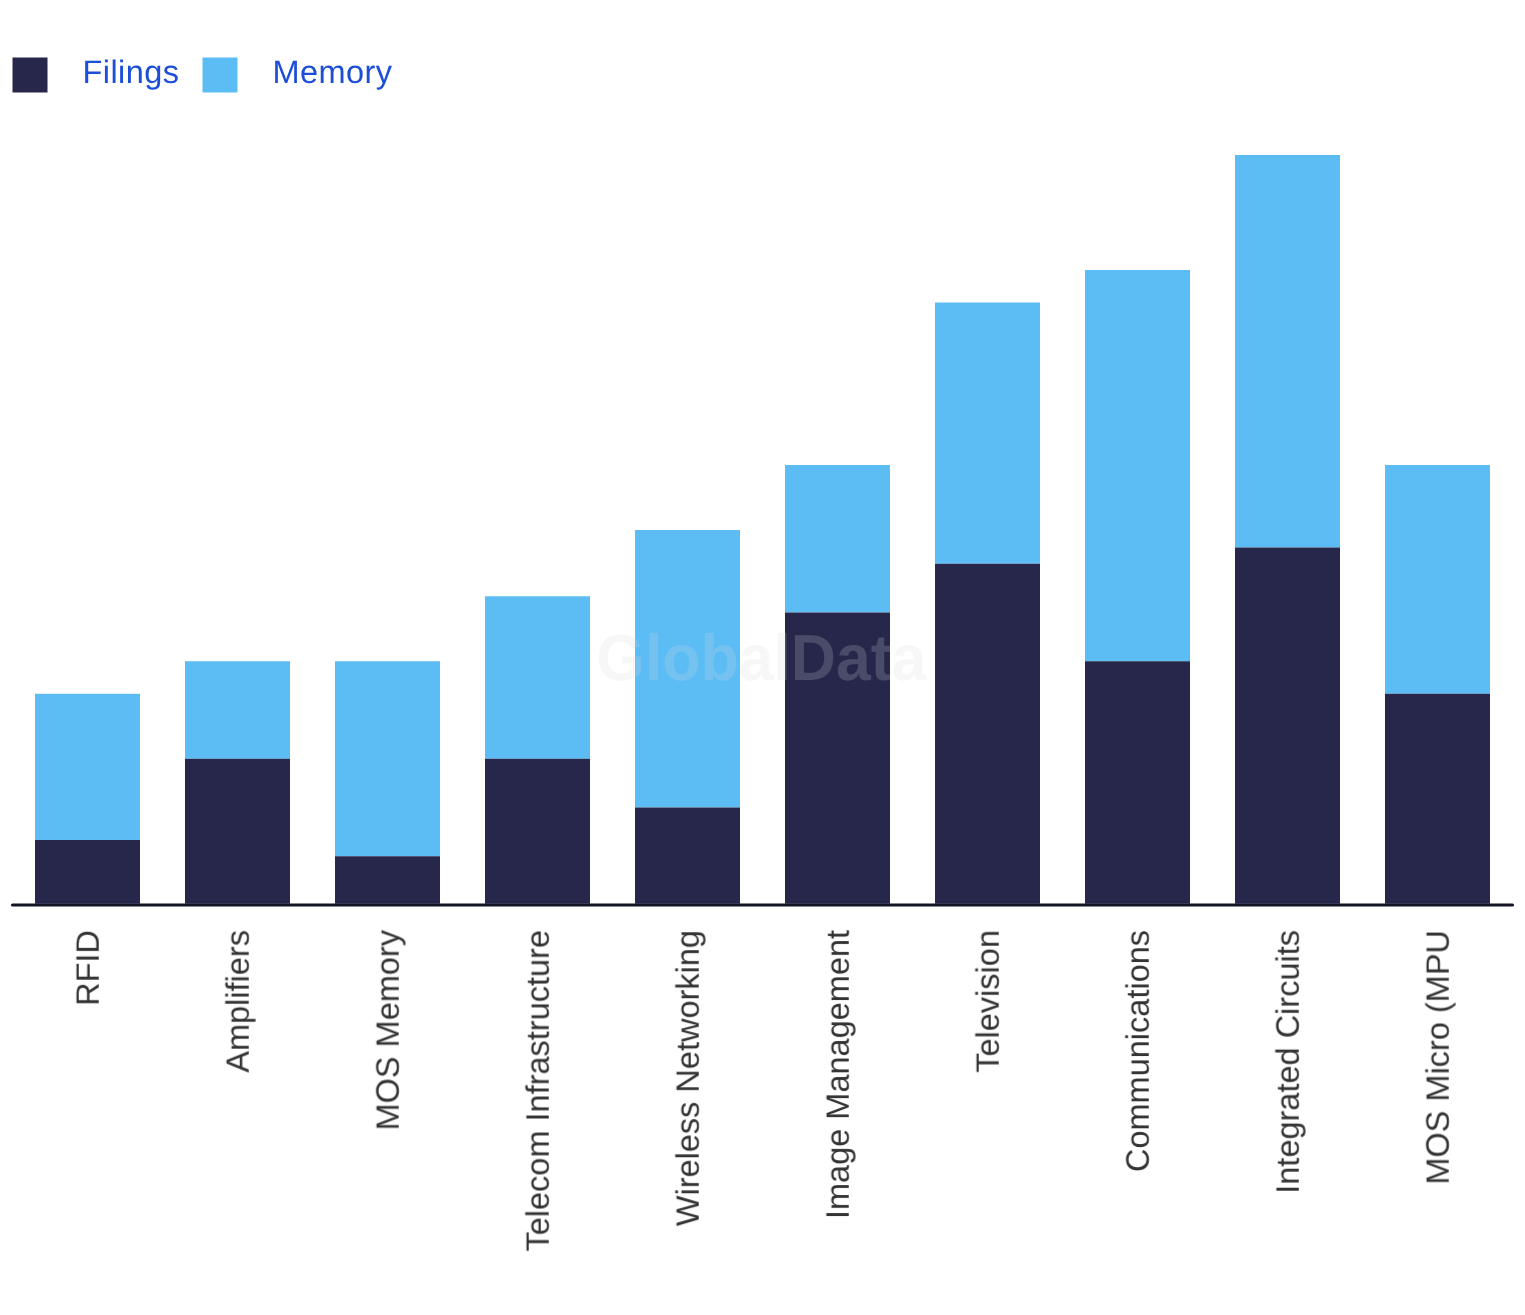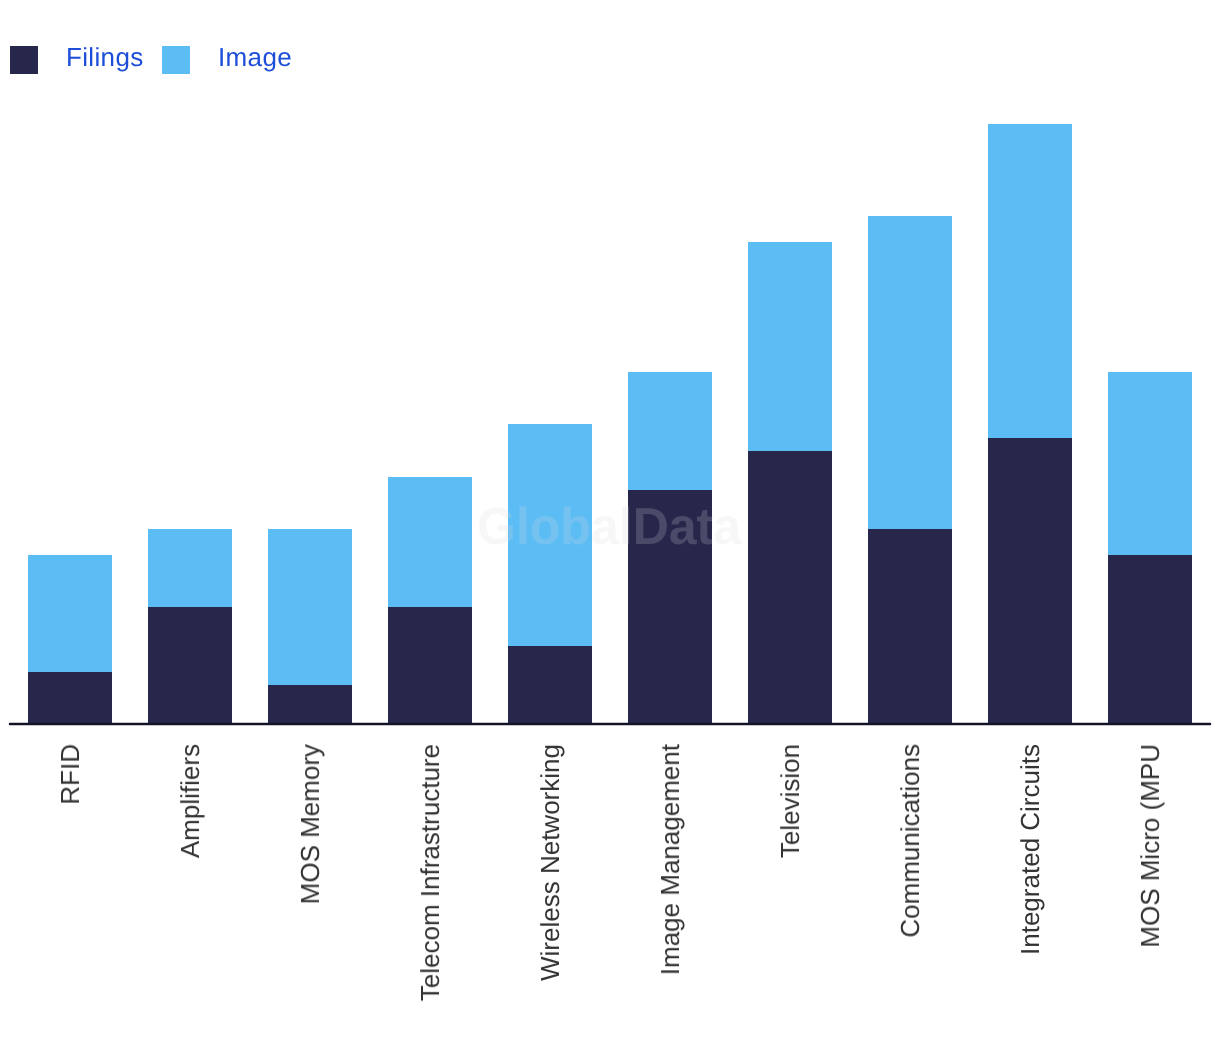--- a/index.html
+++ b/index.html
@@ -115,18 +115,18 @@
 
   <div id="legend">
 
     <div class="legend-item" style="left:0px">
       <span class="legend-swatch" style="background: rgb(38, 39, 75);"></span>
       <span class="legend-label">Filings</span>
     </div>
 
     <div class="legend-item" style="left:152px">
       <span class="legend-swatch" style="background: rgb(92, 189, 245);"></span>
-      <span class="legend-label">Image</span>
+      <span class="legend-label">Memory</span>
     </div>
 
   </div>
 
 </div>
 
 </body></html>

